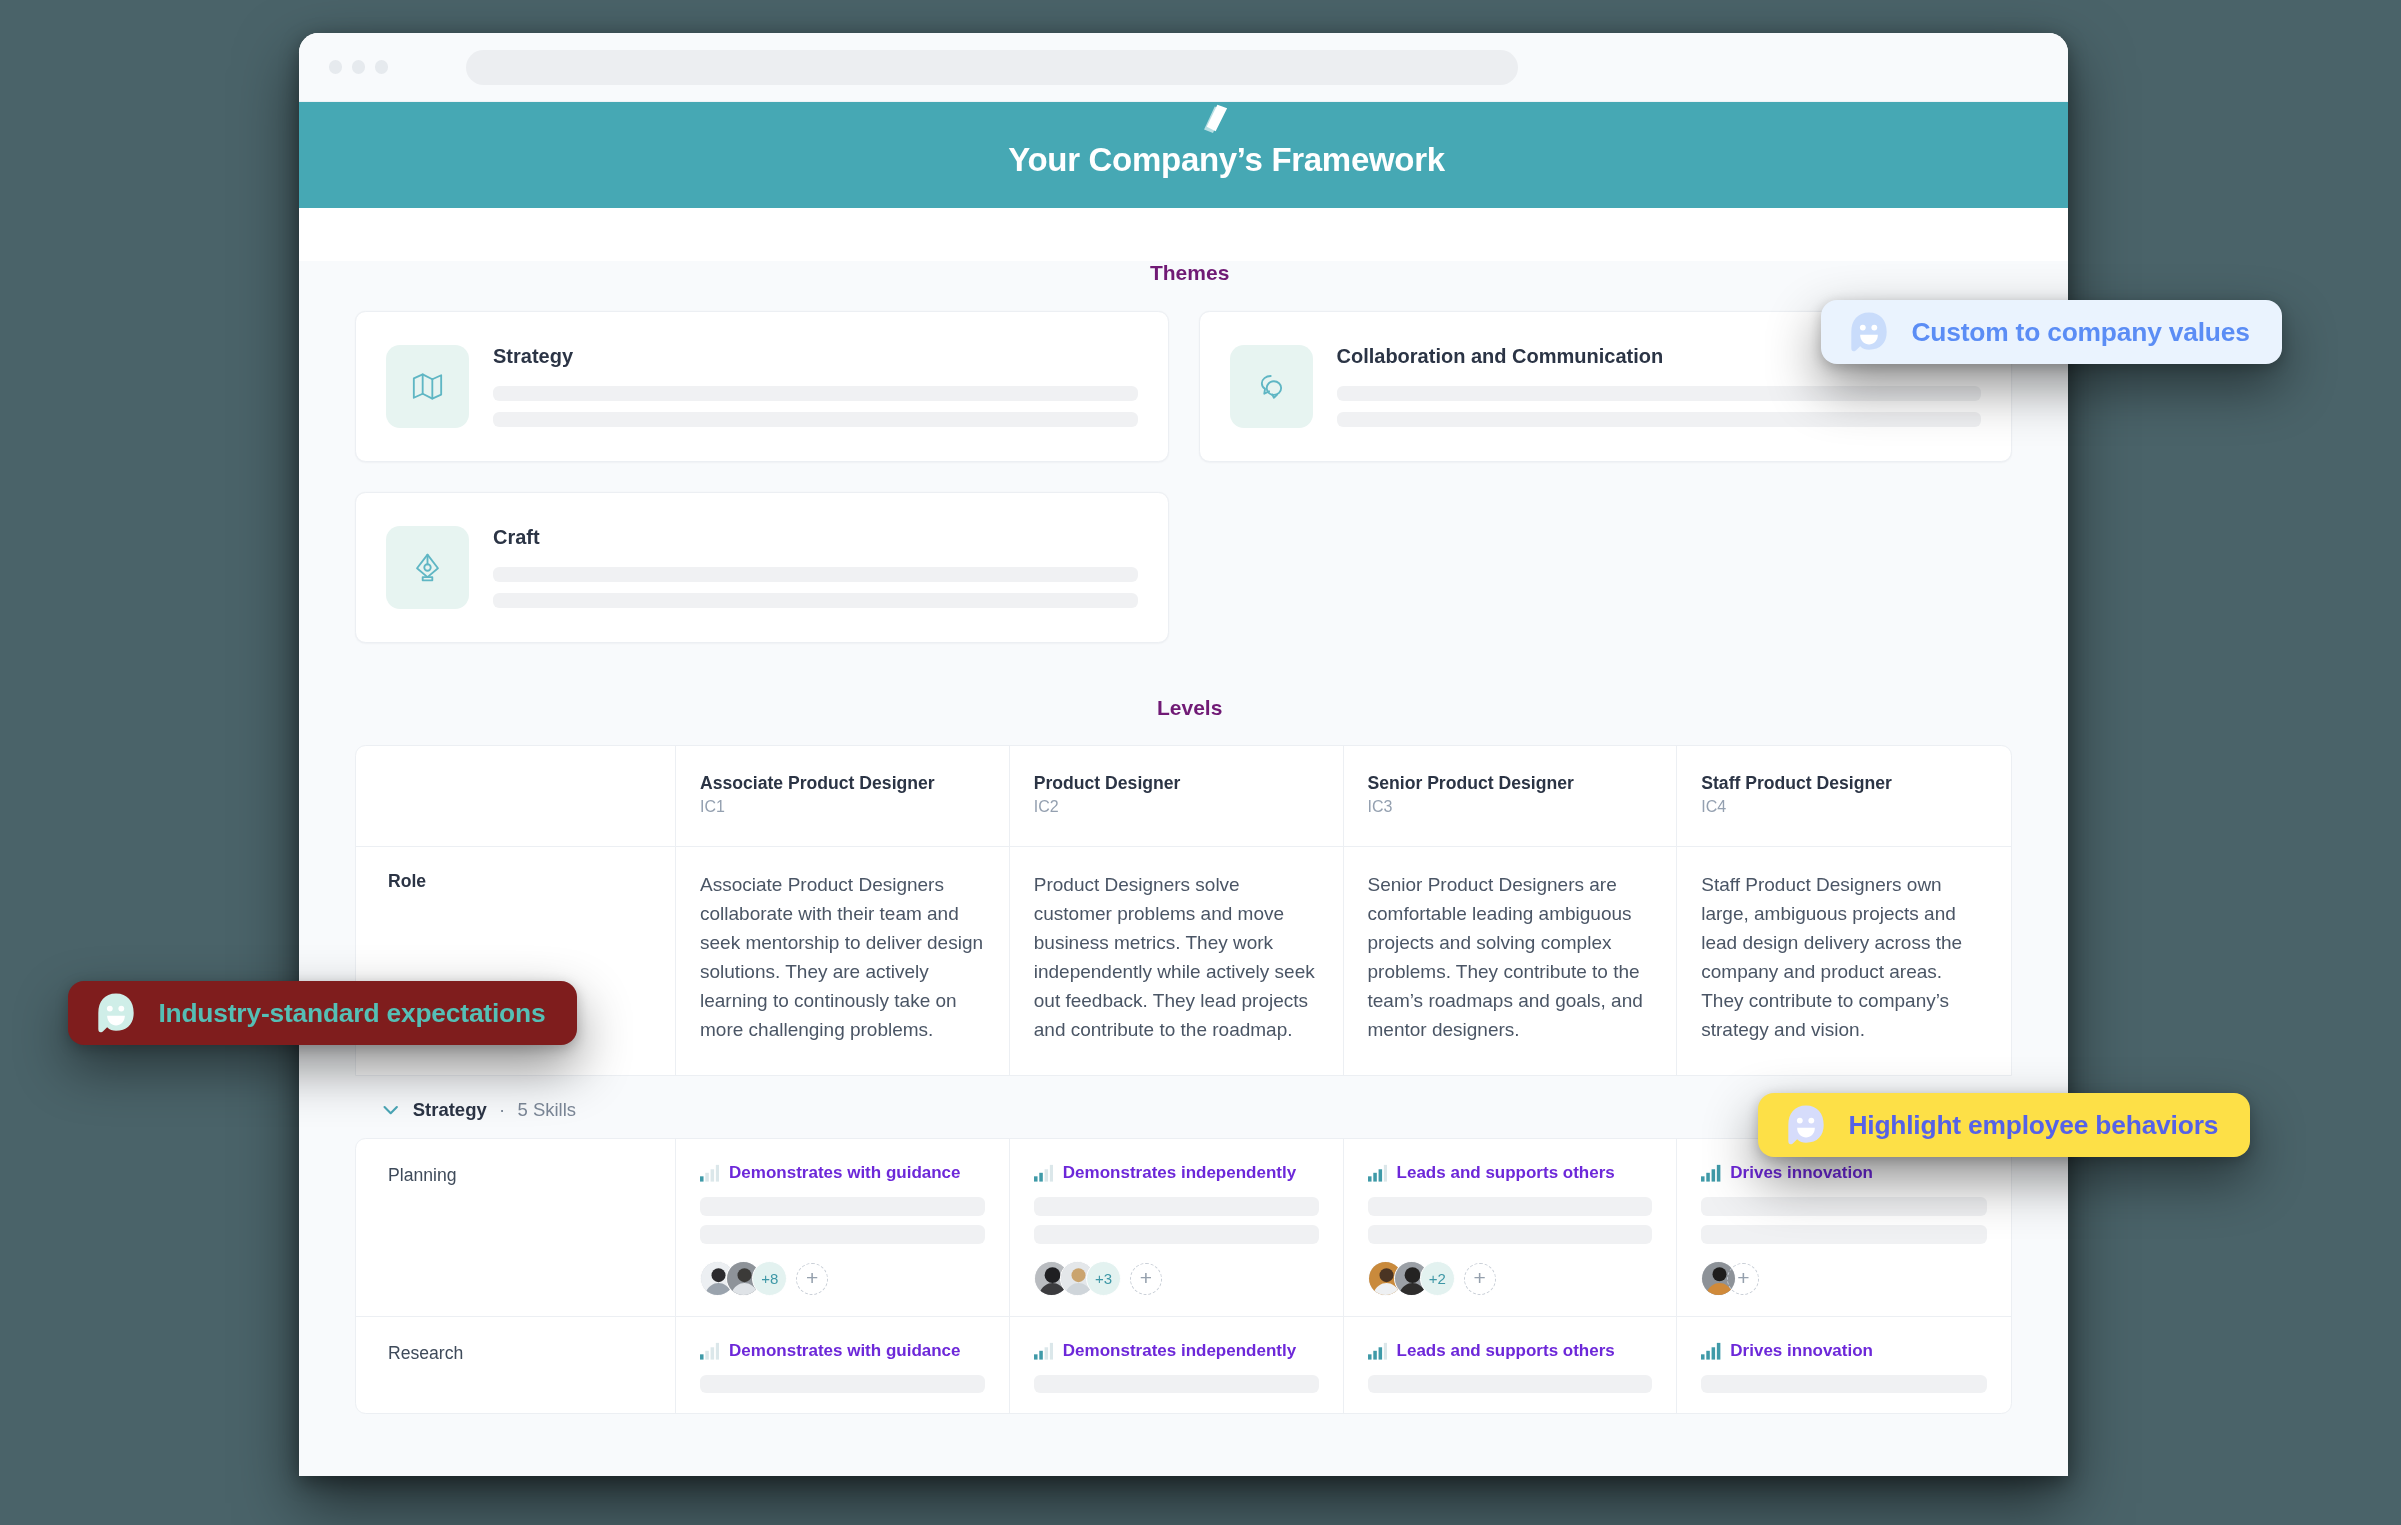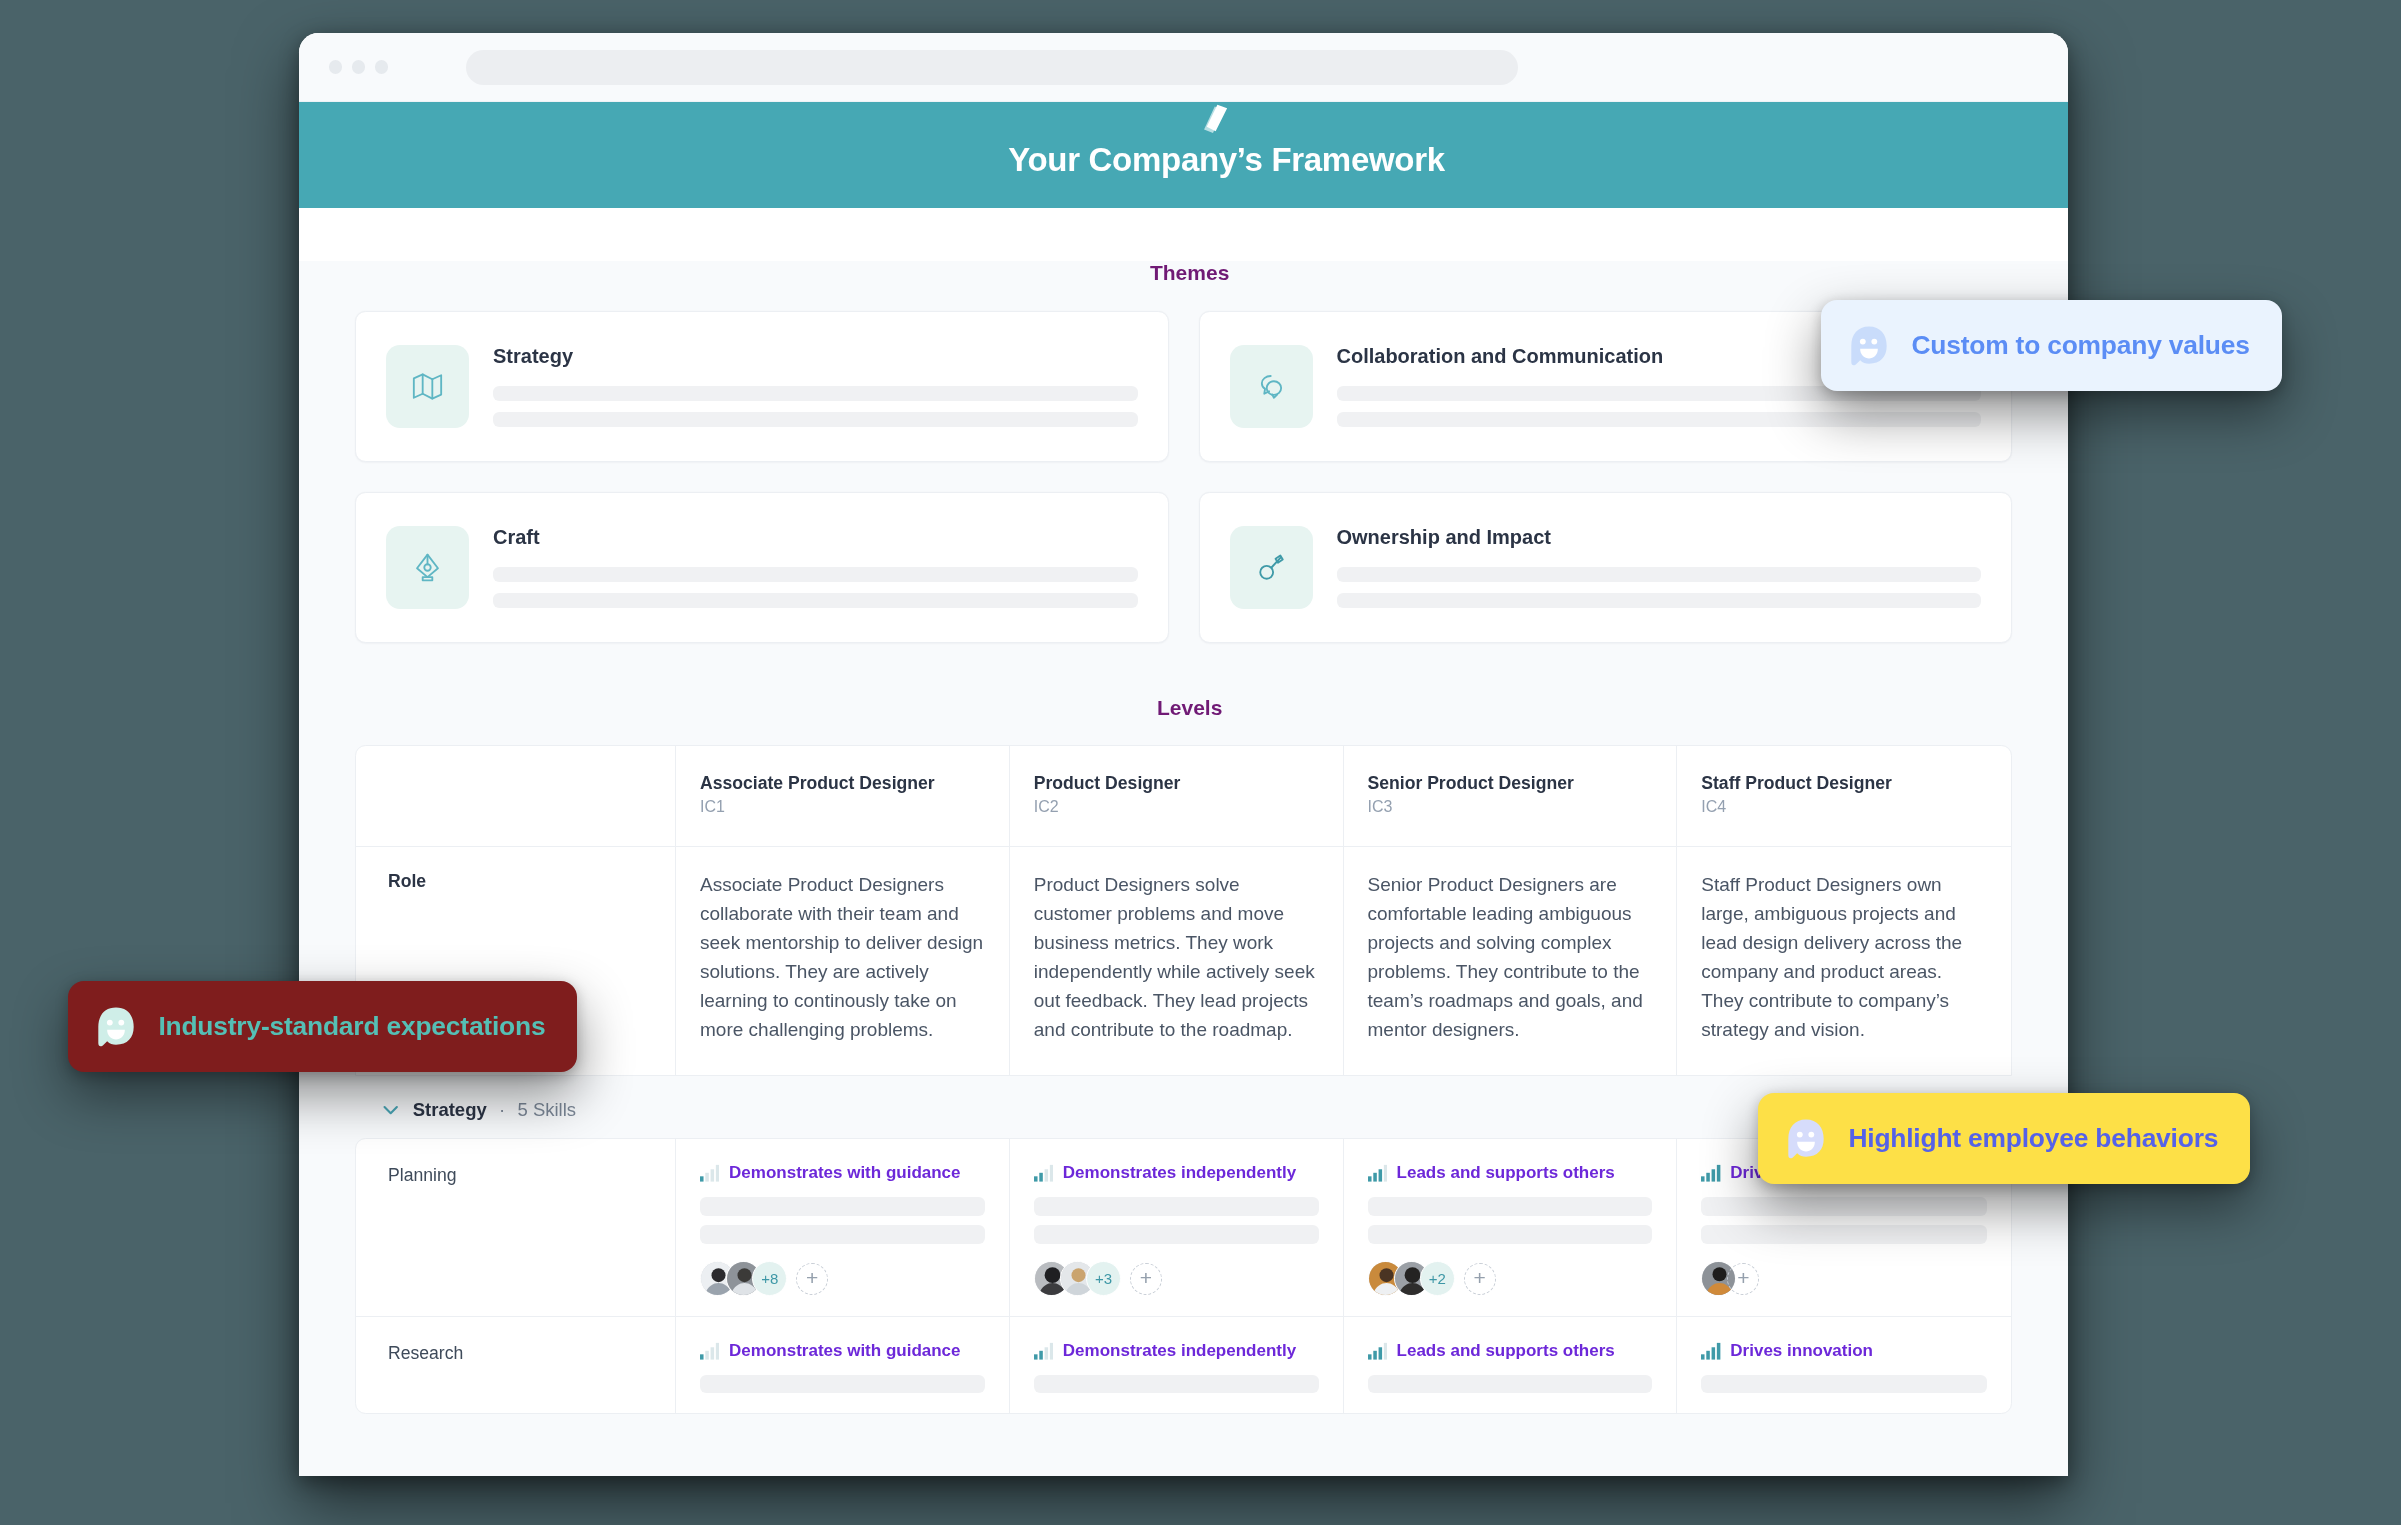--- a/index.html
+++ b/index.html
@@ -137,21 +137,21 @@
   .avadd {
     width: 32px; height: 32px; border-radius: 50%;
     border: 1.8px dashed #c8ced6; display: flex; align-items: center;
     justify-content: center; color: #95a0ad; font-size: 21px; flex: none;
     line-height: 0; padding-bottom: 2.6px;
   }
 
   
   .callout {
     position: absolute; display: flex; align-items: center;
-    border-radius: 16px; padding: 0 32px 0 25px; height: 91px;
+    border-radius: 16px; padding: 0 32px 0 25px; height: 64px;
     box-shadow: 0 23px 53px rgba(0,0,0,0.45), 0 3.5px 12.3px rgba(0,0,0,0.22);
     z-index: 30;
   }
   .callout .ghost { width: 46px; height: 46px; flex: none; margin-right: 19.4px; }
   .callout .ctext { font-size: 26.4px; font-weight: bold; letter-spacing: -0.2px; }
   #callout-values { left: 1821px; top: 300px; background: #eaf3fe; }
   #callout-values .ctext { color: #5b8df5; }
   #callout-industry { left: 68px; top: 981px; background: #7f1d1d; }
   #callout-industry .ctext { color: #55bfb5; }
   #callout-behaviors { left: 1758px; top: 1093px; background: #fde047; }
@@ -228,34 +228,20 @@
               <path d="M17 35 L29 35 L29 39 L17 39 Z"></path>
             </svg>
           </div>
           <div class="theme-body">
             <div class="theme-name">Craft</div>
             <div class="skel r1"></div>
             <div class="skel r2"></div>
           </div>
         </div>
 
-        <div class="theme-card">
-          <div class="theme-ico-wrap">
-            <svg viewBox="0 0 46 46" width="37" height="37" fill="none" stroke="#3f9aa8" stroke-width="2.3" stroke-linejoin="round" stroke-linecap="round">
-              <circle cx="17" cy="29" r="8"></circle>
-              <path d="M23 23 L34 11"></path>
-              <path d="M28 12 L34 8 L37 13 L31 17 Z"></path>
-            </svg>
-          </div>
-          <div class="theme-body">
-            <div class="theme-name">Ownership and Impact</div>
-            <div class="skel r1"></div>
-            <div class="skel r2"></div>
-          </div>
-        </div>
 
       </div>
 
       <div class="section-title">Levels</div>
 
       <div class="levels-table">
 
         <div class="ltrow lt-head">
           <div class="lcell"></div>
           <div class="lcell">

